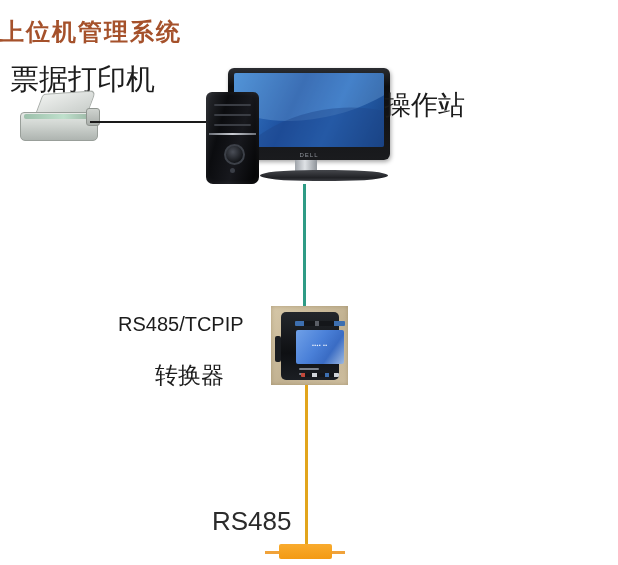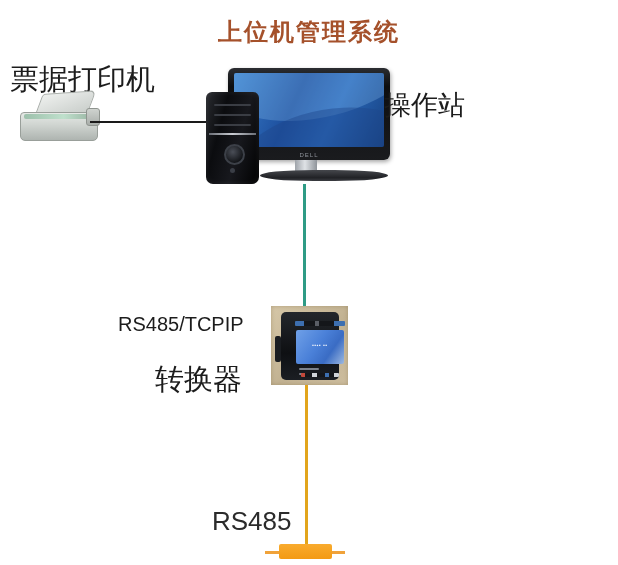--- a/index.html
+++ b/index.html
@@ -4,29 +4,29 @@
 <style>
   html,body{margin:0;padding:0;}
   body{
     width:618px;height:565px;background:#ffffff;position:relative;
     font-family:"Liberation Sans", sans-serif;overflow:hidden;
   }
   .abs{position:absolute;}
 
   
   .diagram-title{
-    left:0;right:0;top:16px;text-align:center;
+    left:0;right:0;top:16px;text-align:left;
     font-family:"Liberation Serif", serif;
     font-size:24px;font-weight:bold;color:#a5512b;letter-spacing:2px;
   }
   .lbl{color:#1c1c1c;}
   .lbl-printer{left:10px;top:60px;font-size:29px;}
   .lbl-workstation{left:384px;top:87px;font-size:27px;font-family:Liberation Serif, serif;}
   .lbl-conv1{left:118px;top:313px;font-size:20px;}
-  .lbl-conv2{left:155px;top:360px;font-size:29px;}
+  .lbl-conv2{left:155px;top:360px;font-size:23px;}
   .lbl-bus{left:212px;top:506px;font-size:26px;color:#2b2b2b;}
 
   
   .line-printer{left:90px;top:121px;width:118px;height:2px;background:#1a1a1a;}
   .line-tcp{left:303px;top:184px;width:3px;height:123px;background:#2e9b85;}
   .line-rs485{left:305px;top:385px;width:3px;height:161px;background:#e2a51c;}
 
   
   .printer{left:20px;top:92px;width:80px;height:52px;}
   .printer-tray{

